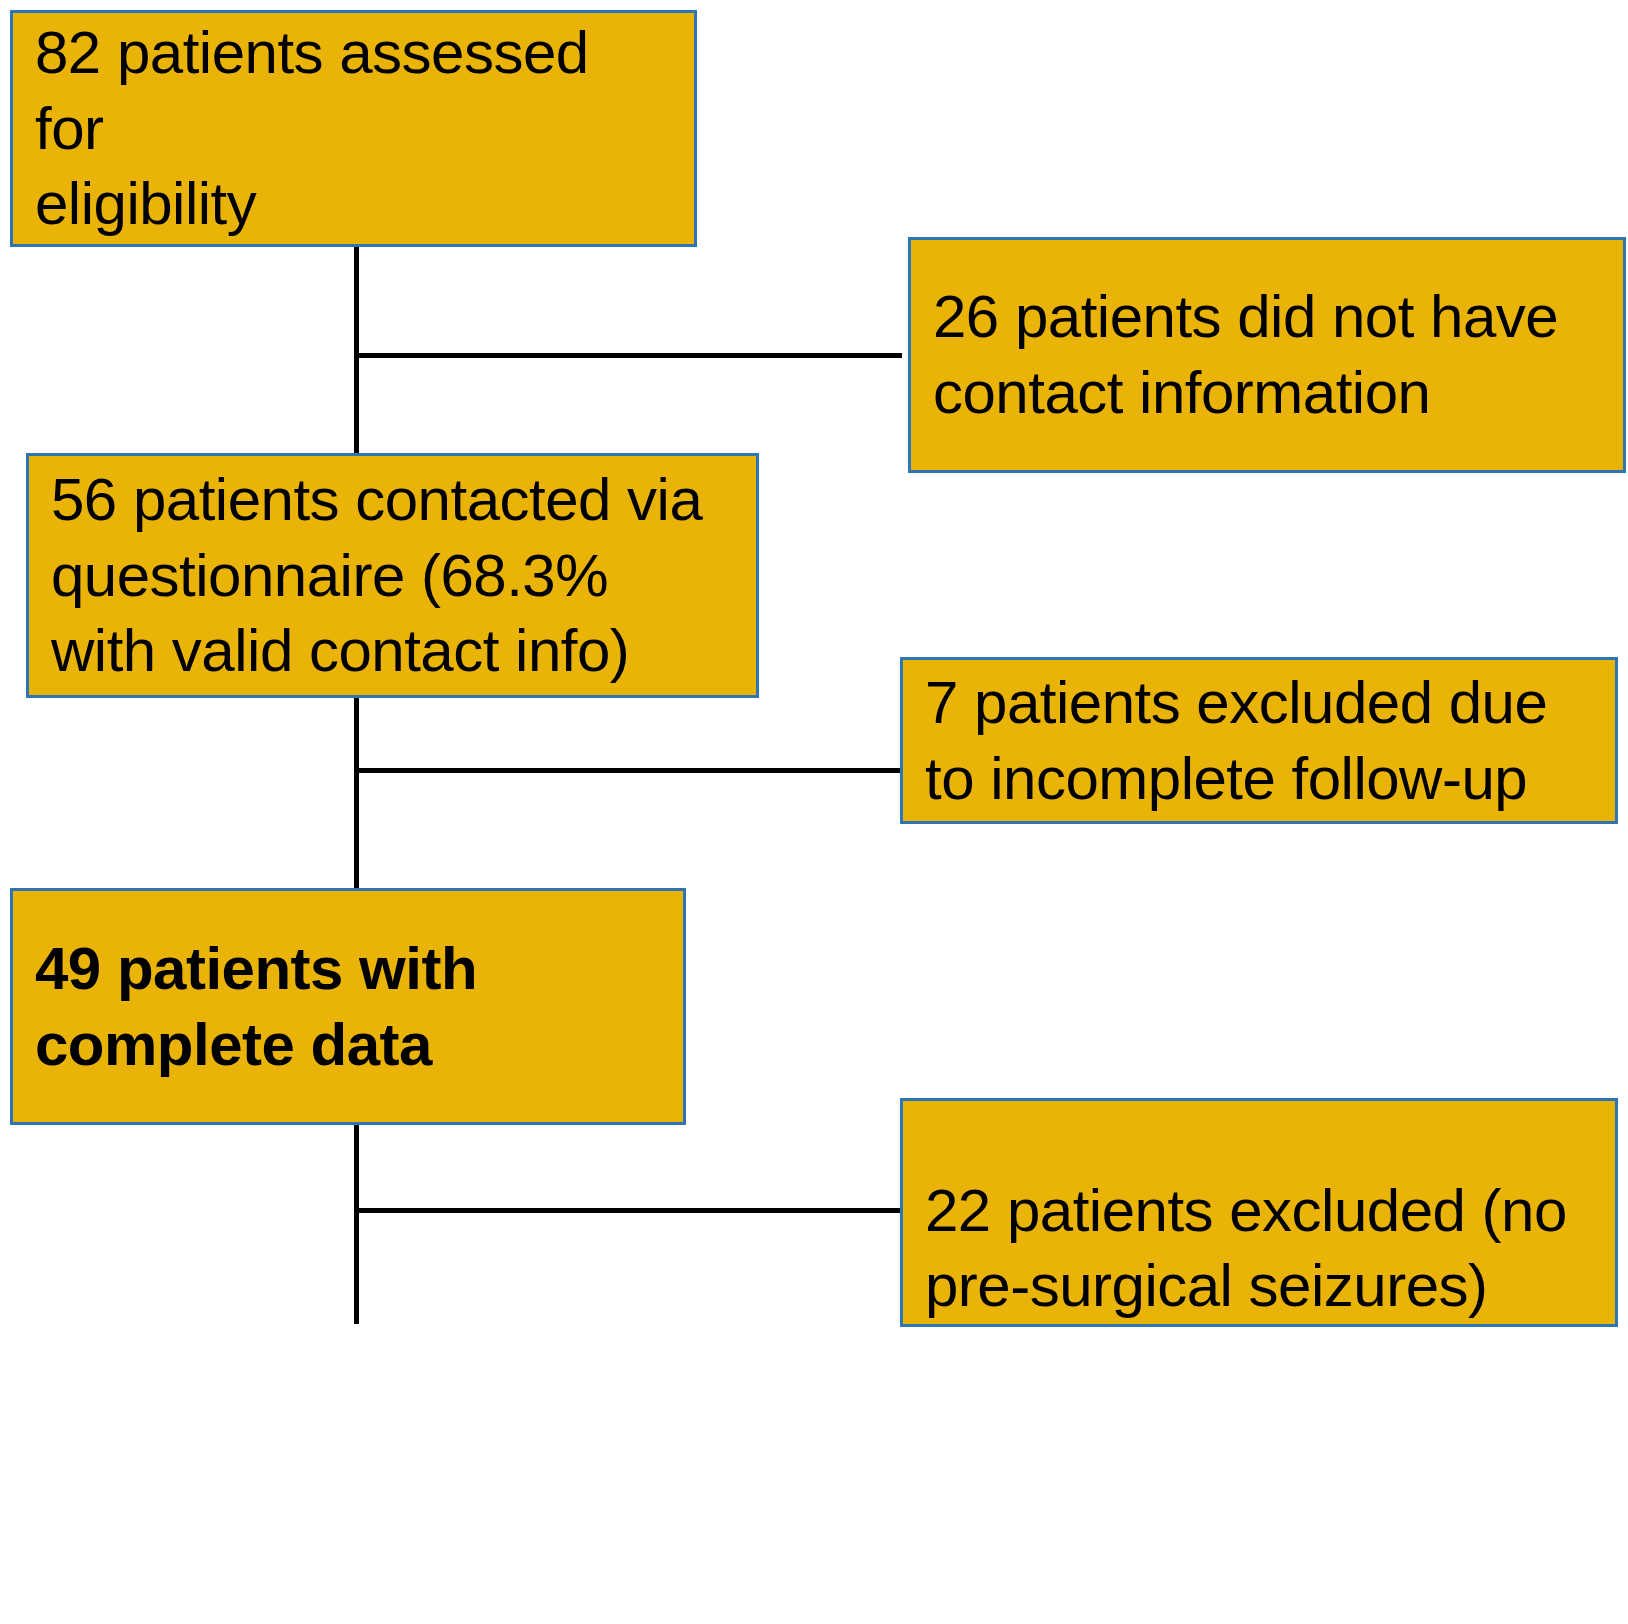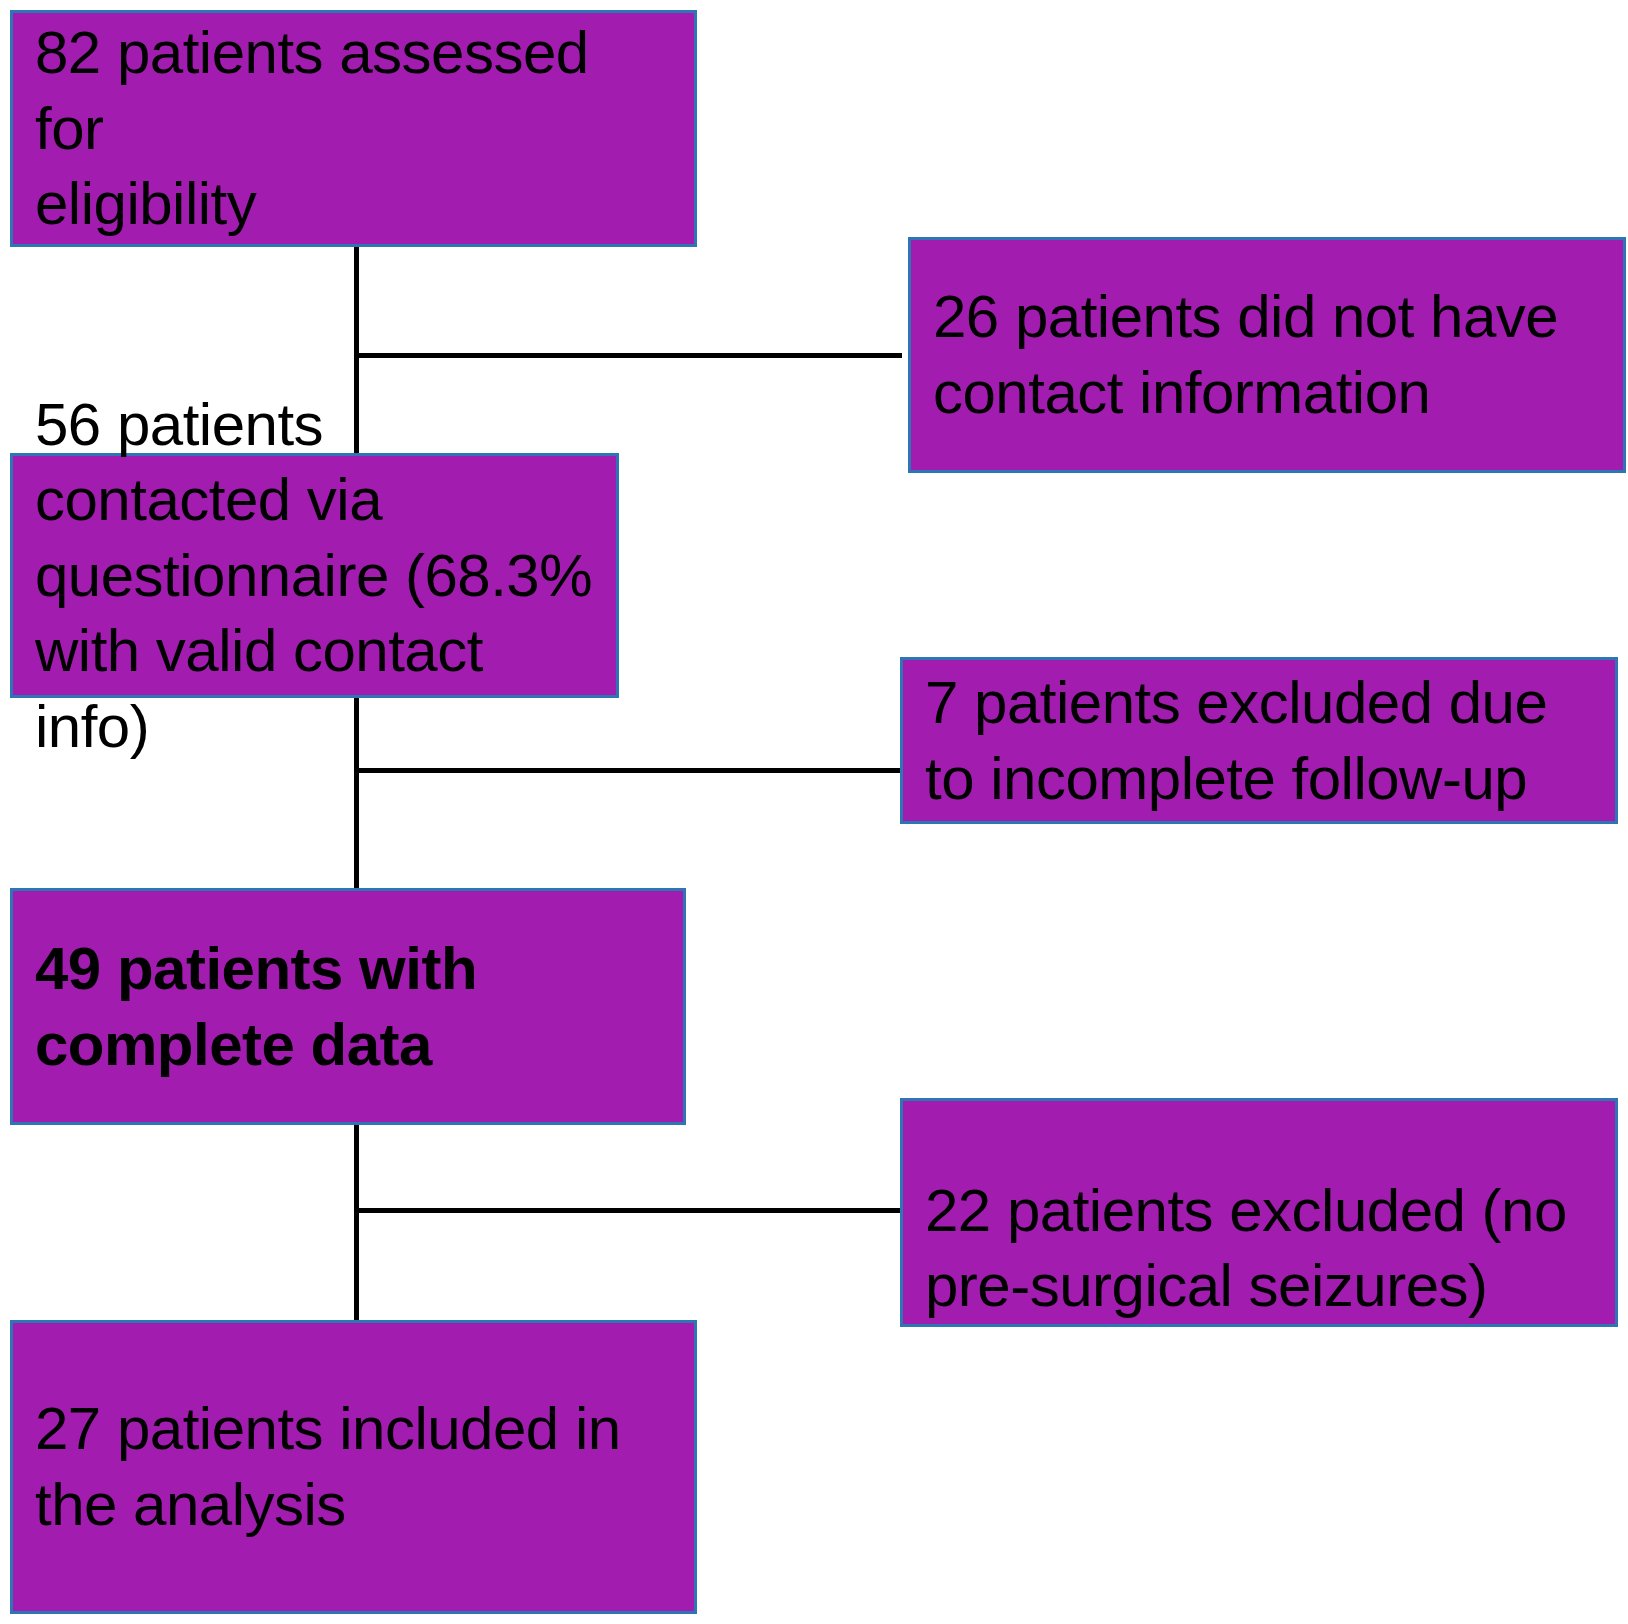--- a/index.html
+++ b/index.html
@@ -13,40 +13,40 @@
   #flowchart-canvas {
     position: relative;
     width: 1628px;
     height: 1624px;
     background: #ffffff;
     overflow: hidden;
   }
   .node-box {
     position: absolute;
     box-sizing: border-box;
-    background: #a21caf;
+    background: #eab308;
     border: 3px solid #2E75B6;
     display: flex;
     align-items: center;
     z-index: 3;
   }
   .node-text {
     font-family: "Liberation Sans", sans-serif;
     font-size: 60px;
     line-height: 1.26;
     color: #000000;
     letter-spacing: -0.5px;
     padding: 0 22px;
     width: 100%;
     box-sizing: border-box;
     white-space: pre-line;
   }
   
   #box-assessed      { left: 10px;  top: 10px;   width: 687px; height: 237px; }
-  #box-contacted     { left: 10px;  top: 453px;  width: 609px; height: 245px; }
+  #box-contacted     { left: 26px;  top: 453px;  width: 733px; height: 245px; }
   #box-complete      { left: 10px;  top: 888px;  width: 676px; height: 237px; font-weight: bold; }
   #box-included      { left: 10px;  top: 1320px; width: 687px; height: 294px; }
   
   #box-no-contact    { left: 900px; top: 237px;  width: 718px; height: 236px; margin-left: 8px; }
   #box-incomplete    { left: 900px; top: 657px;  width: 718px; height: 167px; }
   #box-no-seizures   { left: 900px; top: 1098px; width: 718px; height: 229px; align-items: flex-end; }
 
   .connector-v {
     position: absolute;
     width: 5px;
@@ -91,24 +91,20 @@
     <span class="node-text">56 patients contacted via
 questionnaire (68.3%
 with valid contact info)</span>
   </div>
 
   <div class="node-box" id="box-complete">
     <span class="node-text">49 patients with
 complete data</span>
   </div>
 
-  <div class="node-box" id="box-included">
-    <span class="node-text">27 patients included in
-the analysis</span>
-  </div>
 
   <div class="node-box" id="box-no-contact">
     <span class="node-text">26 patients did not have
 contact information</span>
   </div>
 
   <div class="node-box" id="box-incomplete">
     <span class="node-text">7 patients excluded due
 to incomplete follow-up</span>
   </div>

